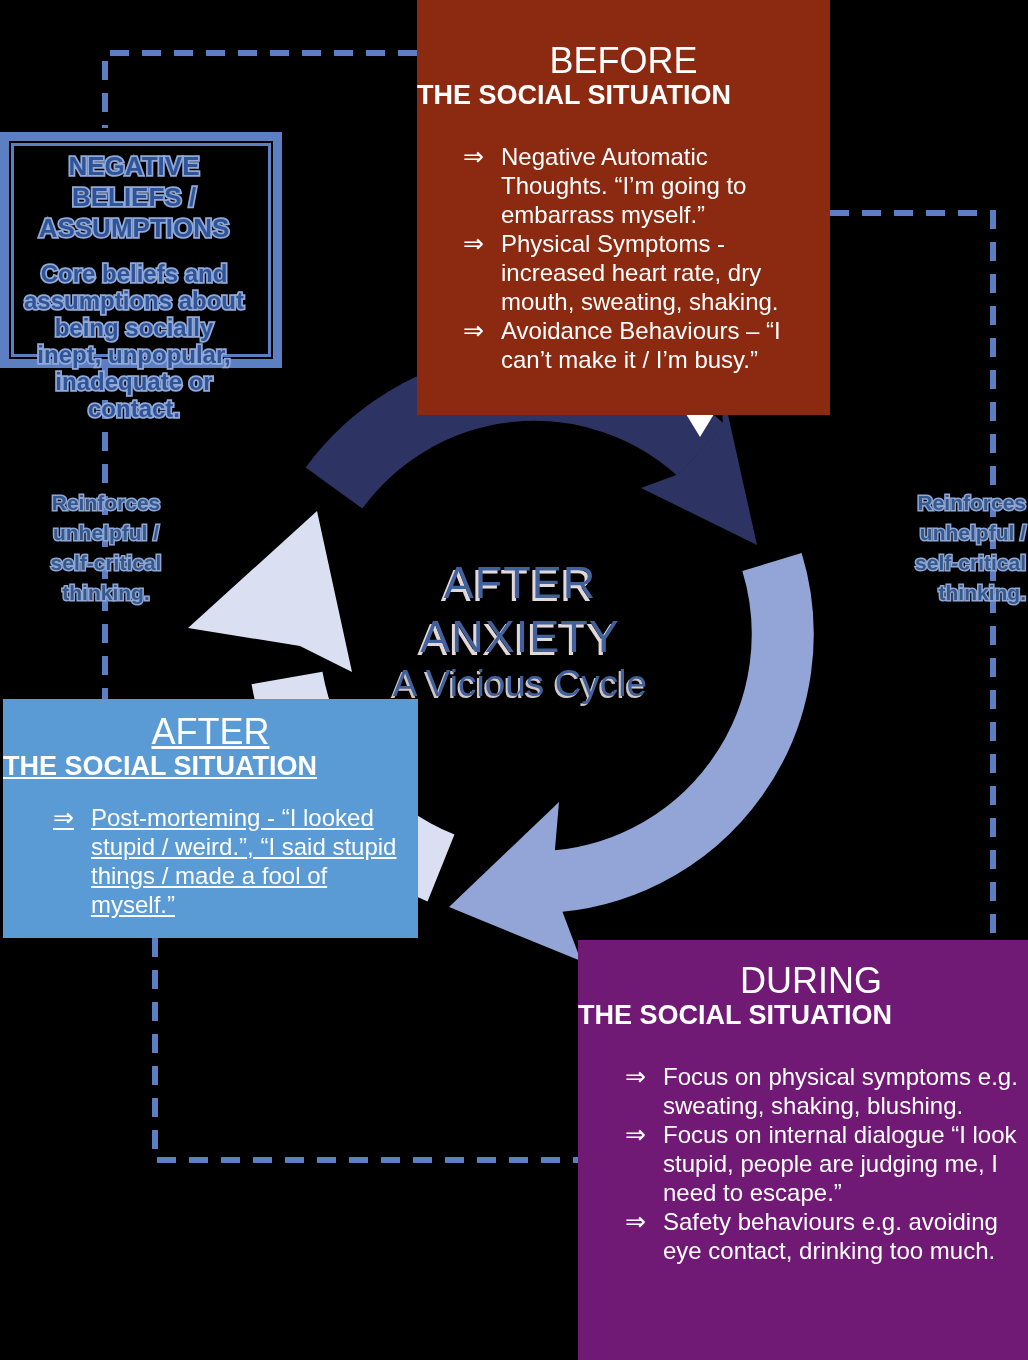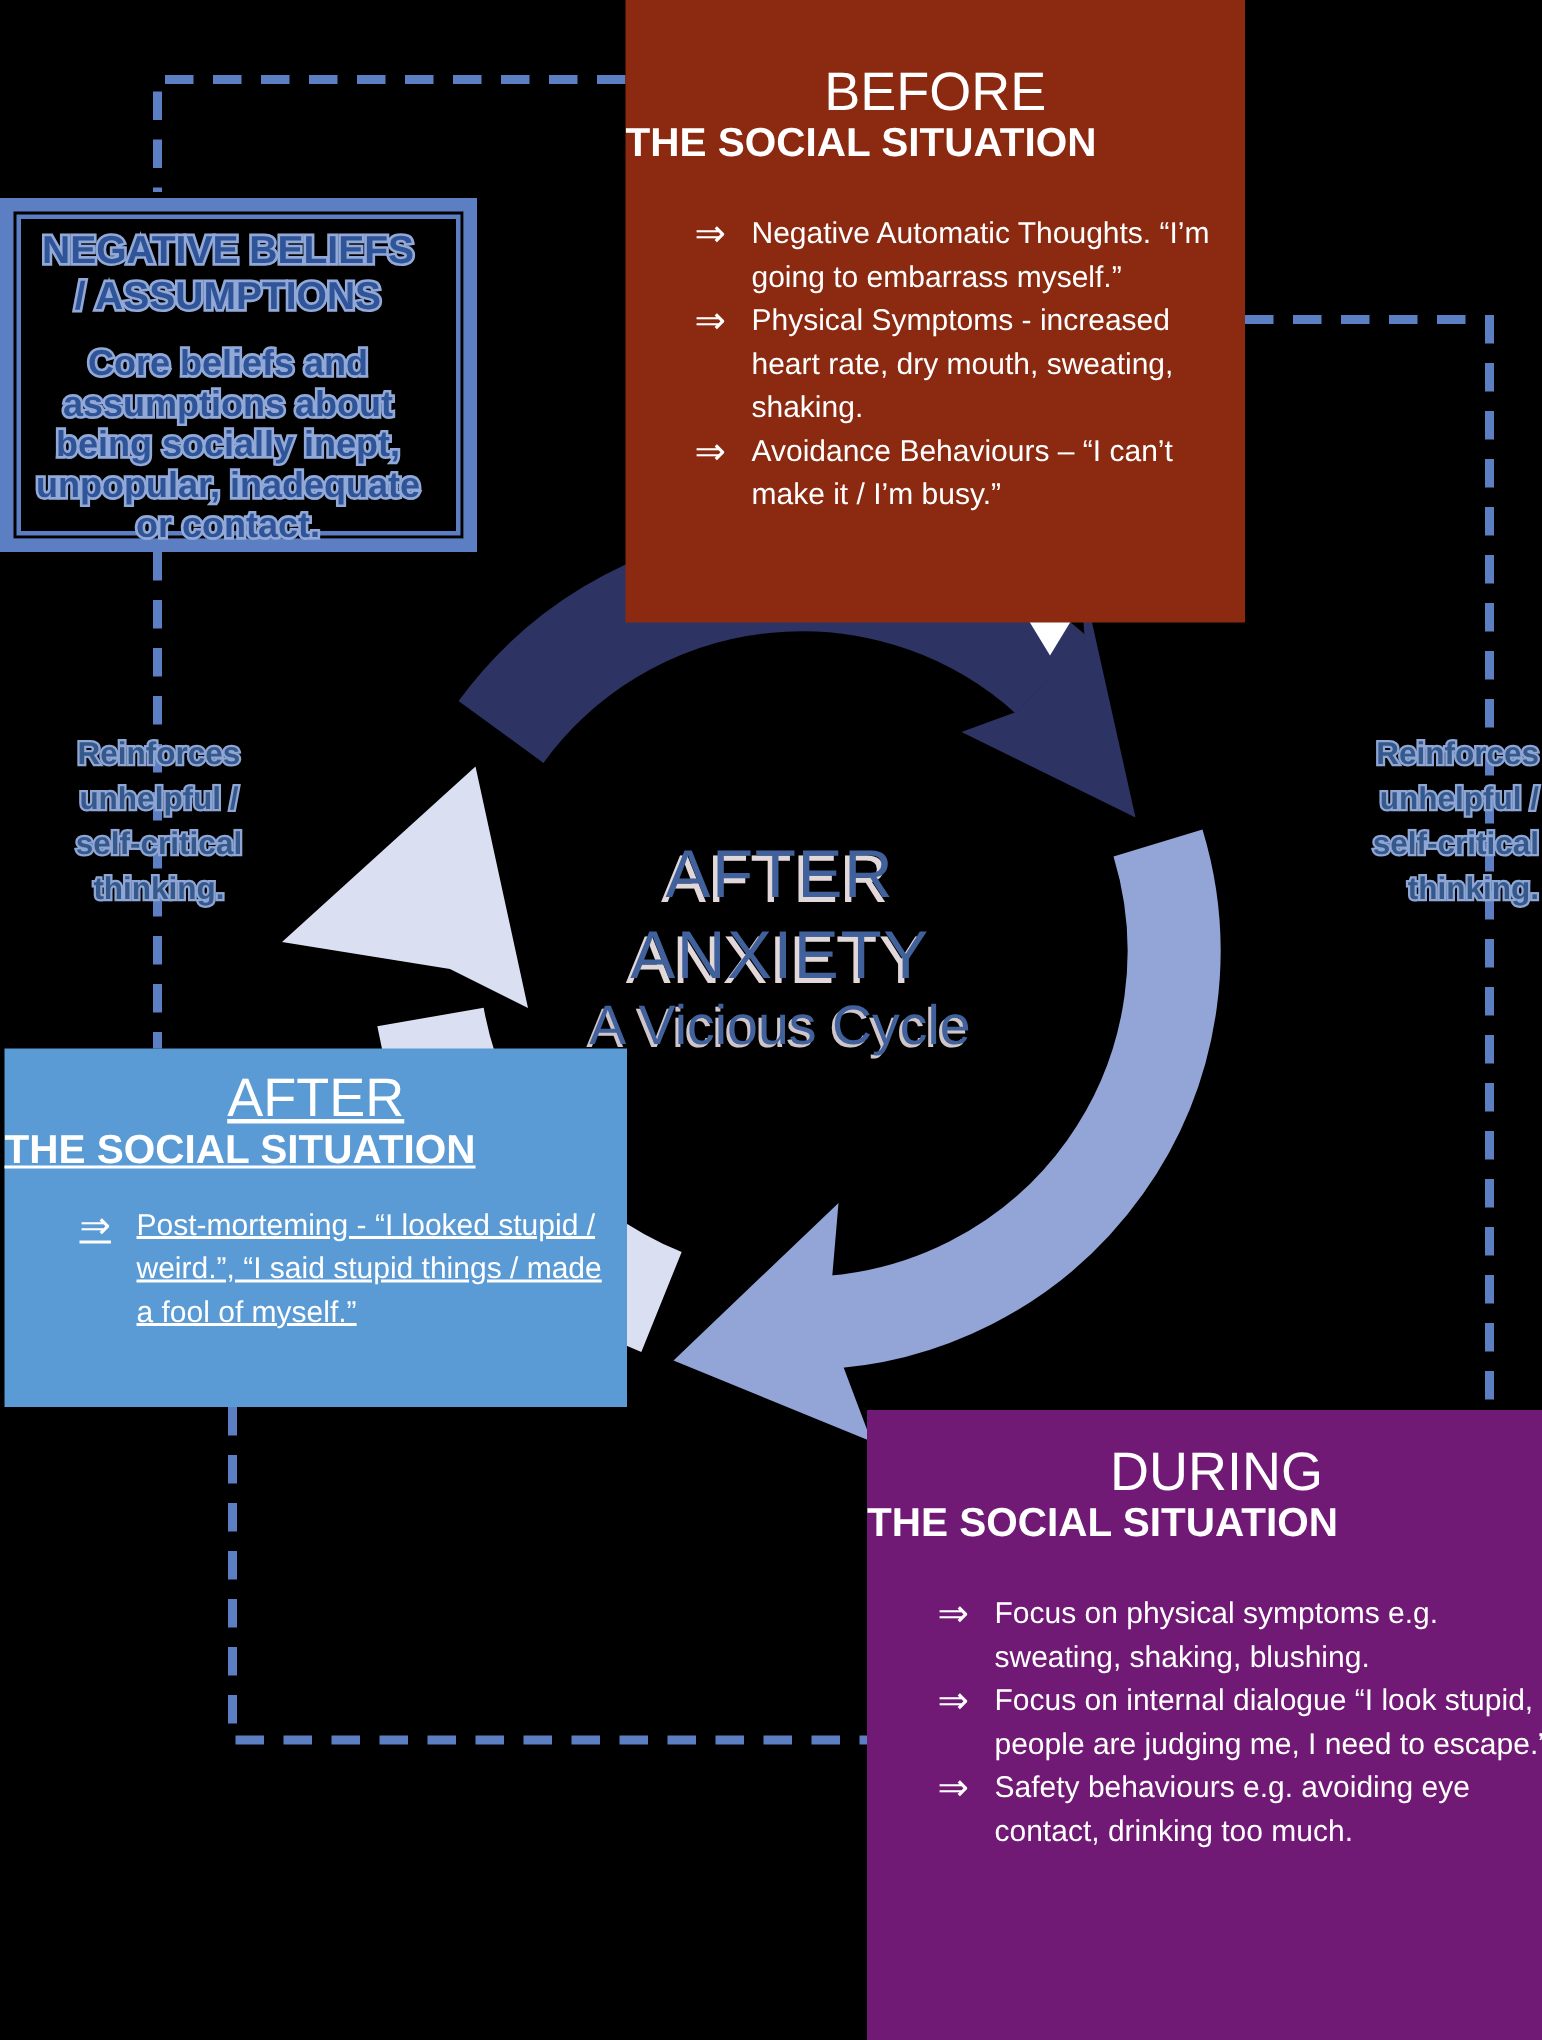--- a/index.html
+++ b/index.html
@@ -13,24 +13,24 @@
   .box-after{left:3px;top:699px;width:415px;height:239px;background:#5B9BD5;padding-top:14px;text-decoration:underline;}
   .box-during{left:578px;top:940px;width:466px;height:420px;background:#701a75;padding-top:22px;}
   .box-title{margin:0;text-align:center;font-size:36px;font-weight:400;line-height:38px;}
   .box-subtitle{margin:0;text-align:left;font-size:27px;font-weight:700;line-height:30px;}
   .bullets{list-style:none;margin:0;padding:0;}
   .box-before .bullets{margin-top:32px;padding-left:46px;padding-right:14px;}
   .box-after  .bullets{margin-top:22px;padding-left:50px;padding-right:16px;}
   .box-during .bullets{margin-top:32px;padding-left:47px;padding-right:10px;}
   .bullets li{display:flex;align-items:flex-start;}
   .bullets .b{flex:0 0 38px;font-size:25px;line-height:29px;}
-  .bullets .t{flex:1;font-size:20px;line-height:29px;}
+  .bullets .t{flex:1;font-size:24px;line-height:29px;}
 
   
-  .box-neg{left:0;top:132px;width:318px;height:236px;background:transparent;
+  .box-neg{left:0;top:132px;width:282px;height:236px;background:transparent;
            border:9px solid #5C7EC2;
            box-shadow: inset 0 0 0 2px #000, inset 0 0 0 5px #5C7EC2;
            padding:10px 28px 0 14px;text-align:center;}
   .outlined{color:#2F5497;-webkit-text-stroke:3.5px #92A9D8;paint-order:stroke fill;}
   .neg-title{margin:0;font-size:26px;font-weight:700;line-height:31px;}
   .neg-body{margin:16px 0 0 0;font-size:24px;font-weight:700;line-height:27px;}
 
   
   .side-label{position:absolute;font-size:21px;font-weight:700;line-height:30px;margin-top:44px;}
   .side-label .outlined{-webkit-text-stroke:3px #8FA6D5;color:#36598C;}

